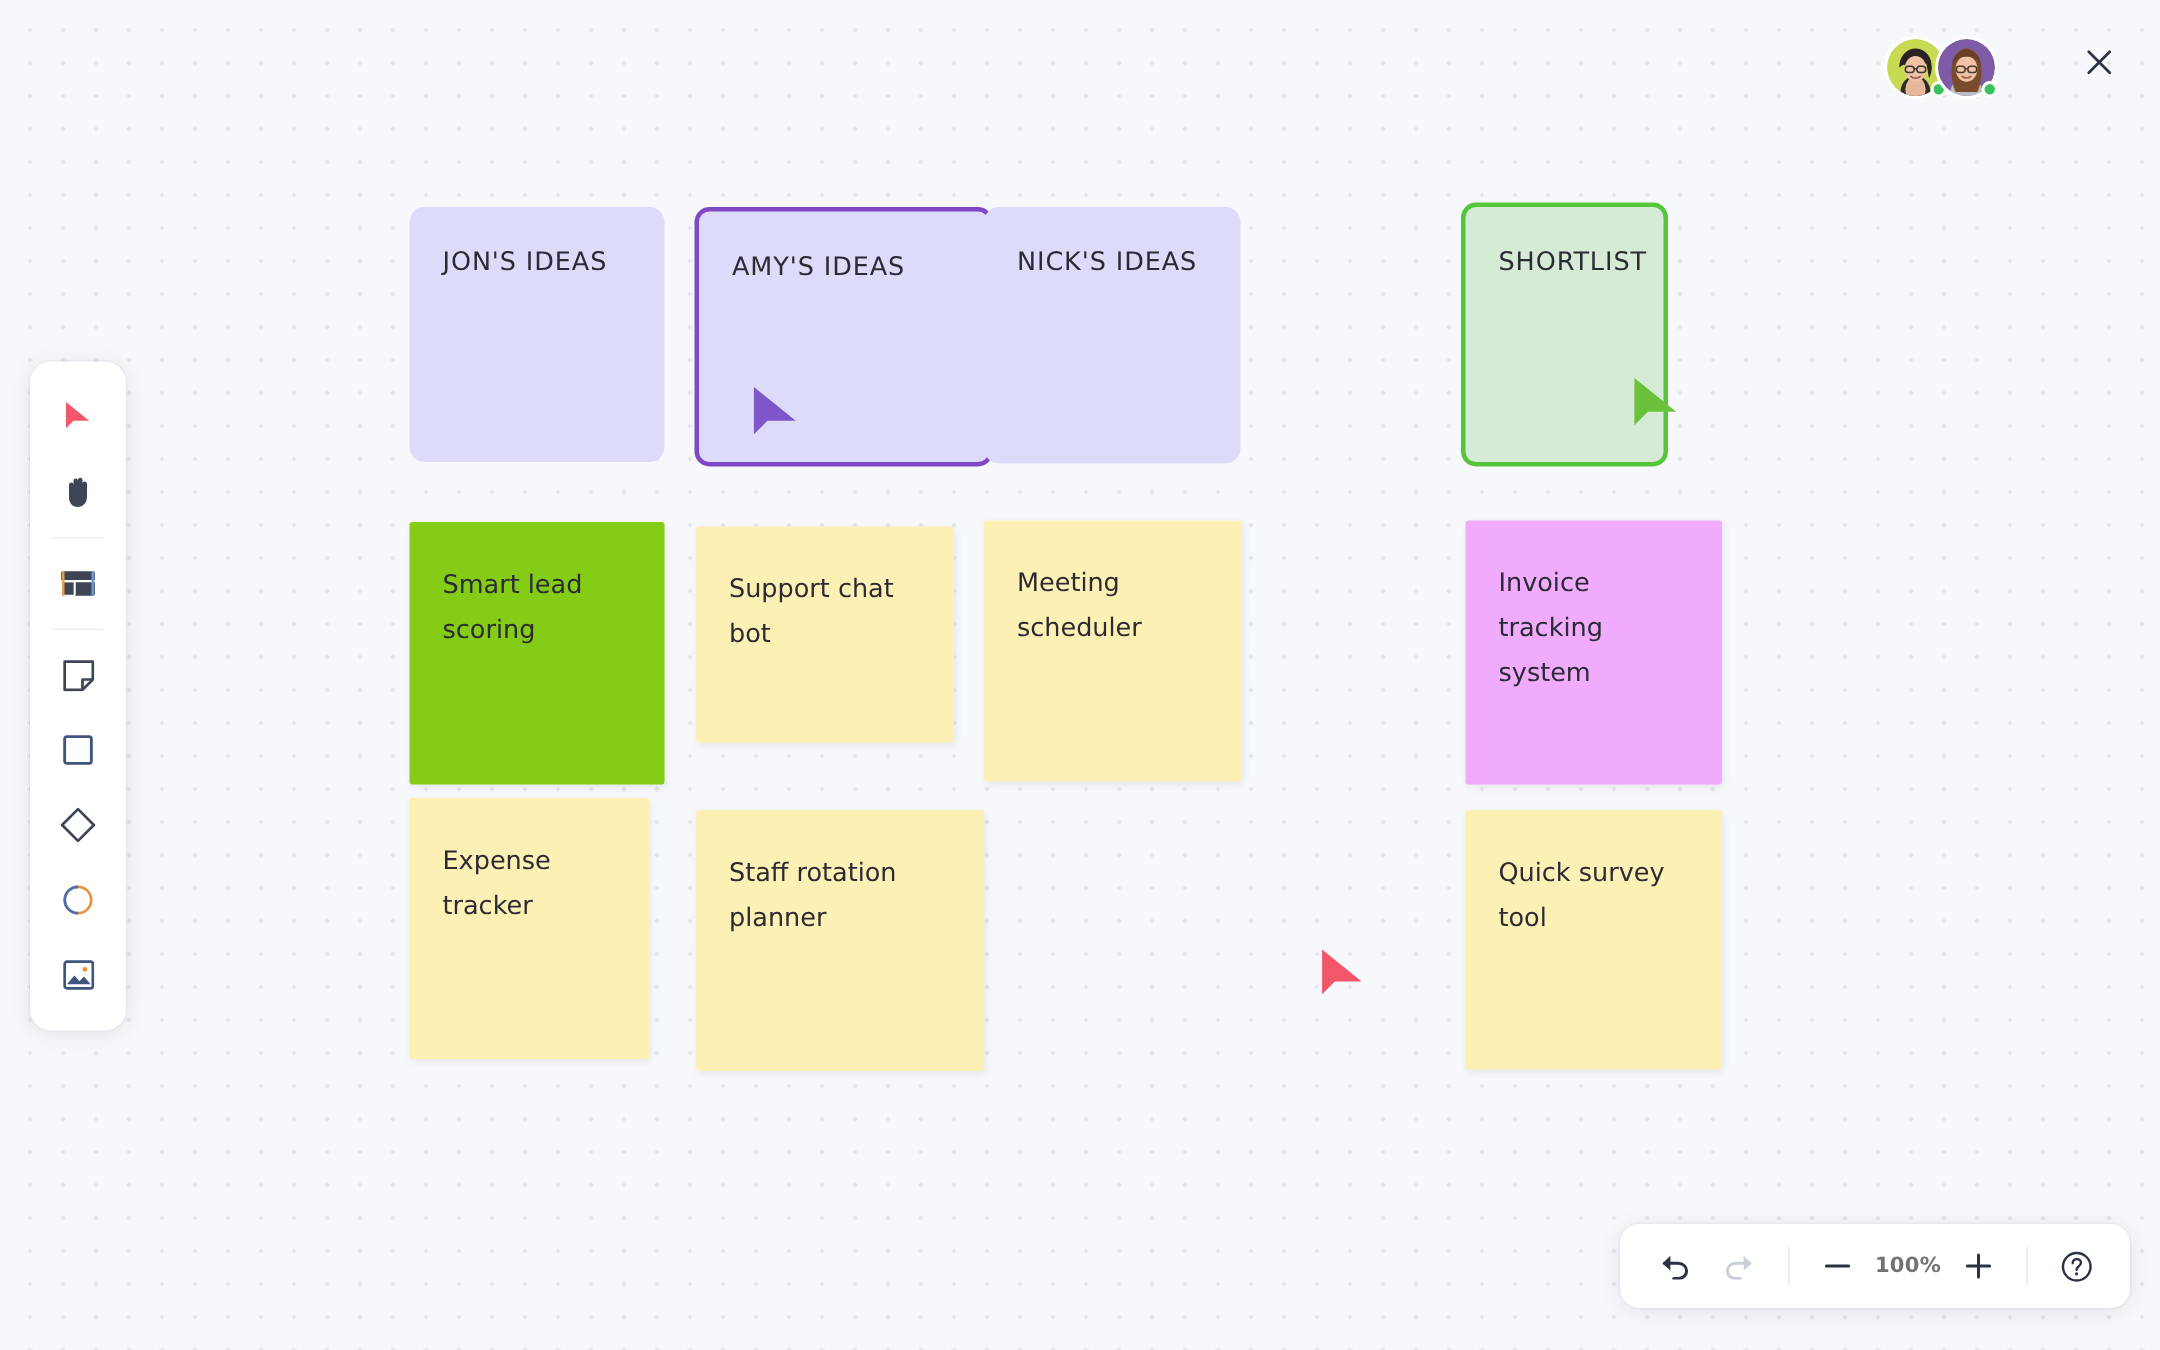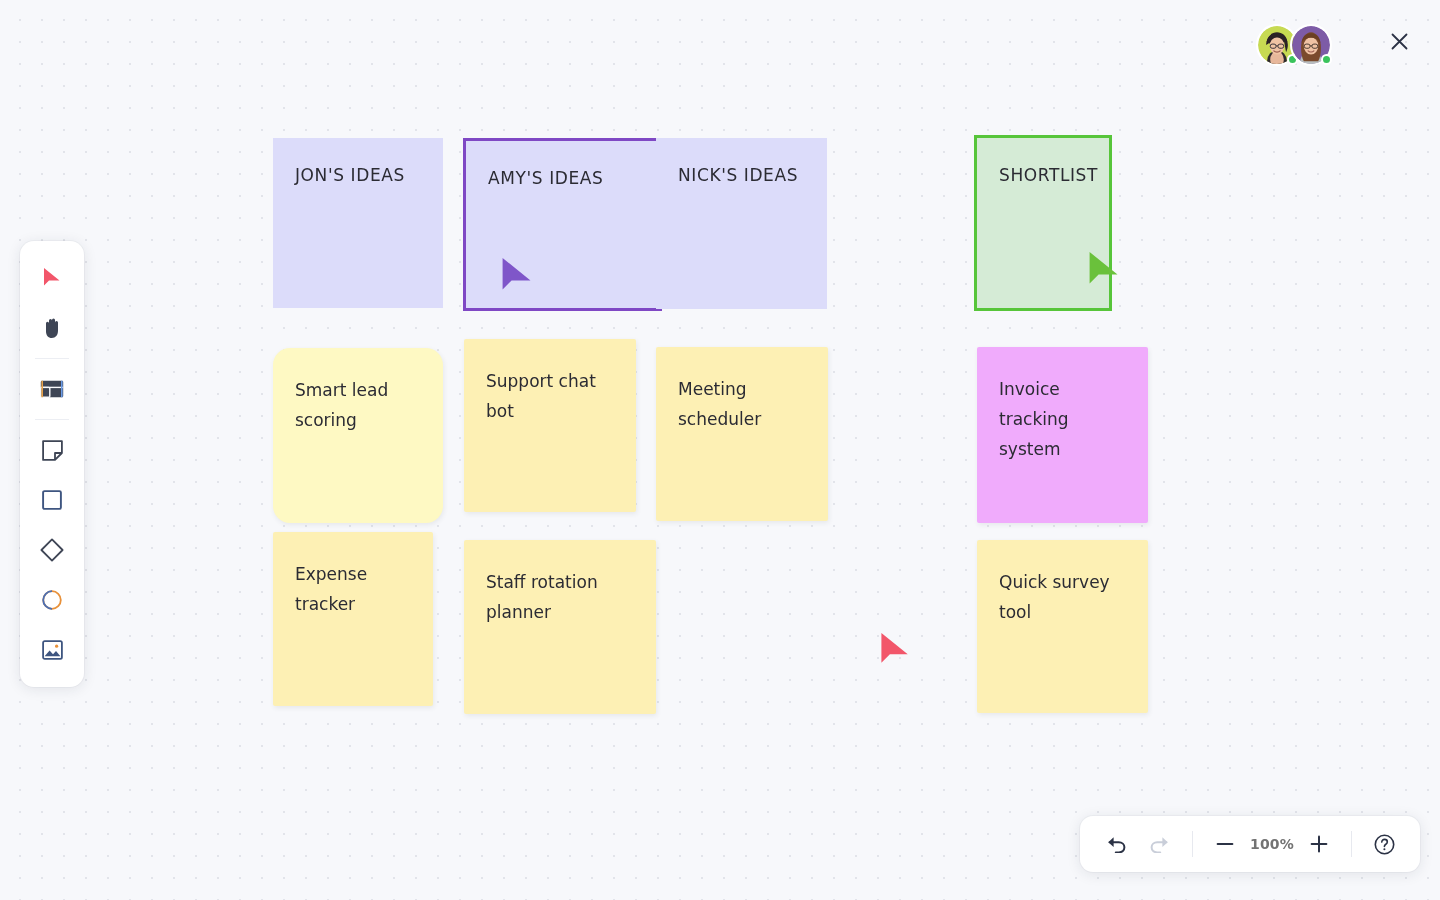--- a/index.html
+++ b/index.html
@@ -108,21 +108,21 @@
   .tool-sep {
     width: 34px;
     height: 1px;
     background: #eceef3;
     margin: 5px 0;
   }
 
   
   .frame {
     position: absolute;
-    border-radius: 0;
+    border-radius: 10px;
   }
 
   .frame-title {
     position: absolute;
     left: 22px;
     top: 27px;
     font-family: "DejaVu Sans", sans-serif;
     font-size: 17px;
     letter-spacing: 0.6px;
     color: #2b2b33;
@@ -314,24 +314,24 @@
     </div>
     <div class="frame" style="left: 463px; top: 138px; width: 199px; height: 173px; background: rgb(220, 220, 250); border: 3px solid rgb(127, 72, 196);">
       <div class="frame-title">AMY'S IDEAS</div>
     </div>
     <div class="frame" style="left: 656px; top: 138px; width: 171px; height: 171px; background: rgb(220, 220, 250);">
       <div class="frame-title">NICK'S IDEAS</div>
     </div>
     <div class="frame" style="left: 974px; top: 135px; width: 138px; height: 176px; background: rgb(213, 235, 214); border: 3px solid rgb(87, 197, 58);">
       <div class="frame-title">SHORTLIST</div>
     </div>
-    <div class="note" style="left: 273px; top: 348px; width: 170px; height: 175px; background: #fef9c3; border-radius: 17px;">
+    <div class="note" style="left: 273px; top: 348px; width: 170px; height: 175px; background: #84cc16;">
       <div class="note-text">Smart lead scoring</div>
     </div>
-    <div class="note" style="left: 464px; top: 339px; width: 172px; height: 173px; background: rgb(253, 240, 180);">
+    <div class="note" style="left: 464px; top: 351px; width: 172px; height: 144px; background: rgb(253, 240, 180);">
       <div class="note-text">Support chat bot</div>
     </div>
     <div class="note" style="left: 656px; top: 347px; width: 172px; height: 174px; background: rgb(253, 240, 180);">
       <div class="note-text">Meeting scheduler</div>
     </div>
     <div class="note" style="left: 977px; top: 347px; width: 171px; height: 176px; background: #f0abfc;">
       <div class="note-text">Invoice tracking system</div>
     </div>
     <div class="note" style="left: 273px; top: 532px; width: 160px; height: 174px; background: rgb(253, 240, 180);">
       <div class="note-text">Expense tracker</div>

